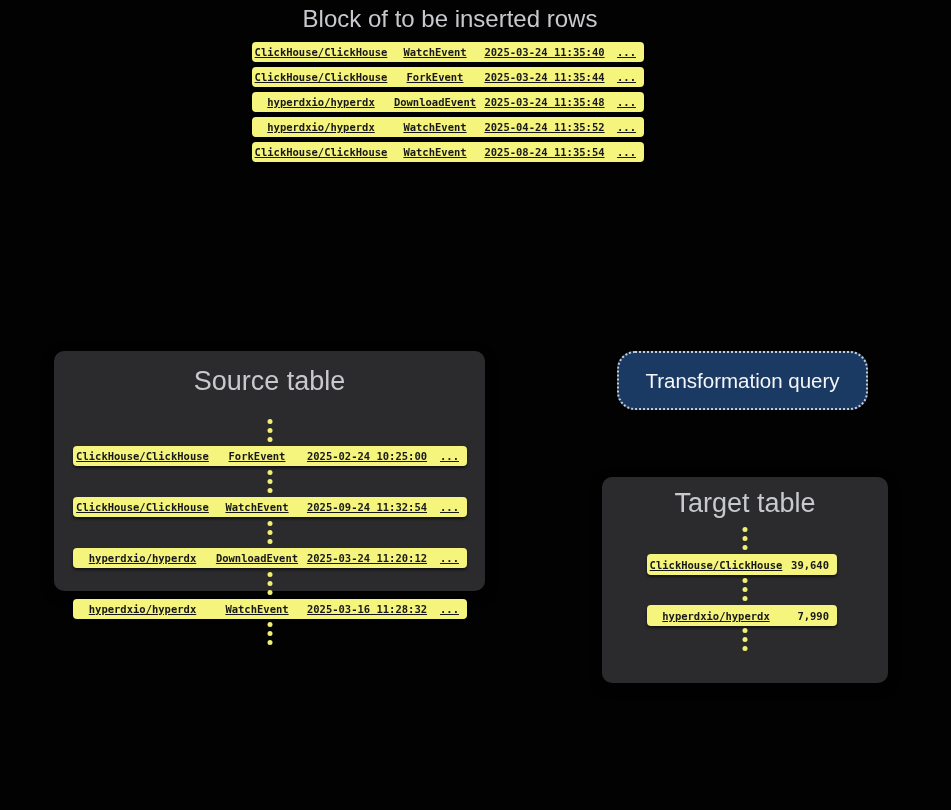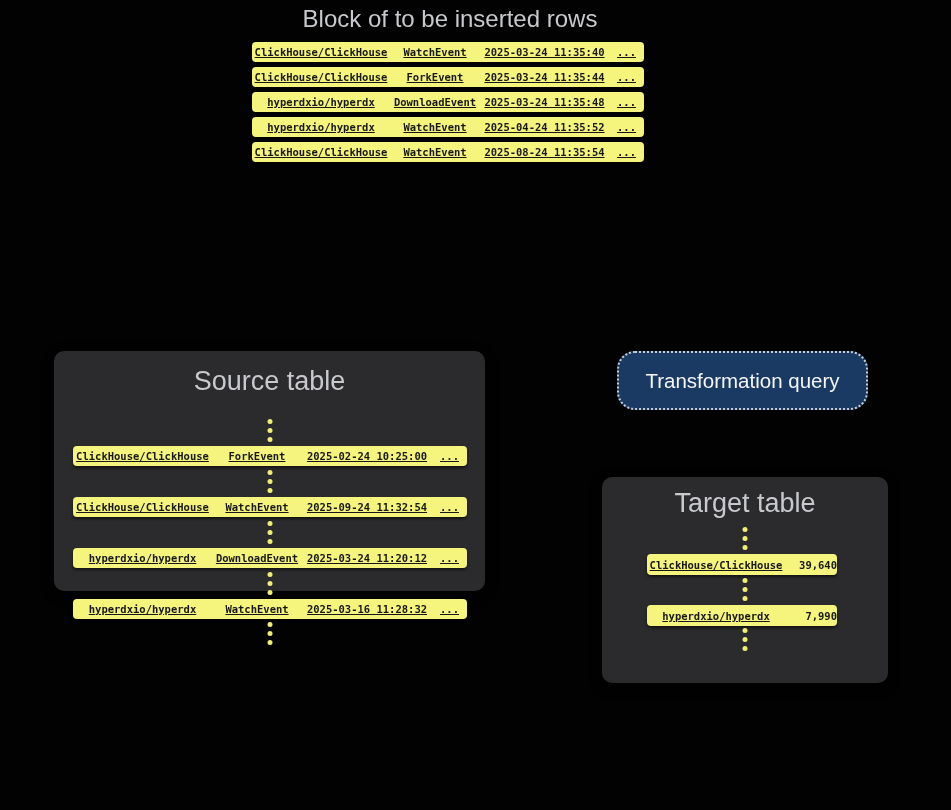--- a/index.html
+++ b/index.html
@@ -17,21 +17,21 @@
   .yrow{
     background:#f5f47c;border-radius:4px;height:20px;
     display:grid;align-items:center;
     color:#18181a;font-family:"DejaVu Sans Mono",monospace;font-weight:bold;font-size:10.5px;
     box-shadow:0 2px 3px rgba(0,0,0,.55);
   }
   .trow{grid-template-columns:138px 90px 129px 35px;}
   .srow{grid-template-columns:139px 90px 130px 35px;width:394px;}
   .grow{grid-template-columns:138px 52px;width:190px;height:21px;}
   .cell{text-align:center;white-space:nowrap;overflow:hidden;text-decoration:underline;}
-  .cell-val{text-align:right;padding-right:0;white-space:nowrap;}
+  .cell-val{text-align:right;padding-right:8px;white-space:nowrap;}
 
   .panel{position:absolute;background:#2b2b2e;border-radius:10px;box-shadow:0 4px 12px rgba(0,0,0,.5);}
   .panel-source{left:14px;top:351px;width:431px;height:240px;margin-left:40px;}
   .panel-target{left:602px;top:477px;width:286px;height:206px;}
   .panel-title{position:absolute;left:0;width:100%;text-align:center;font-size:27px;color:#c8c9cc;}
   .abs{position:absolute;}
 
   .dots{position:absolute;left:50%;transform:translateX(-50%);display:flex;flex-direction:column;gap:4px;align-items:center;}
   .dot{width:5px;height:5px;border-radius:50%;background:#f0ef74;}
 

